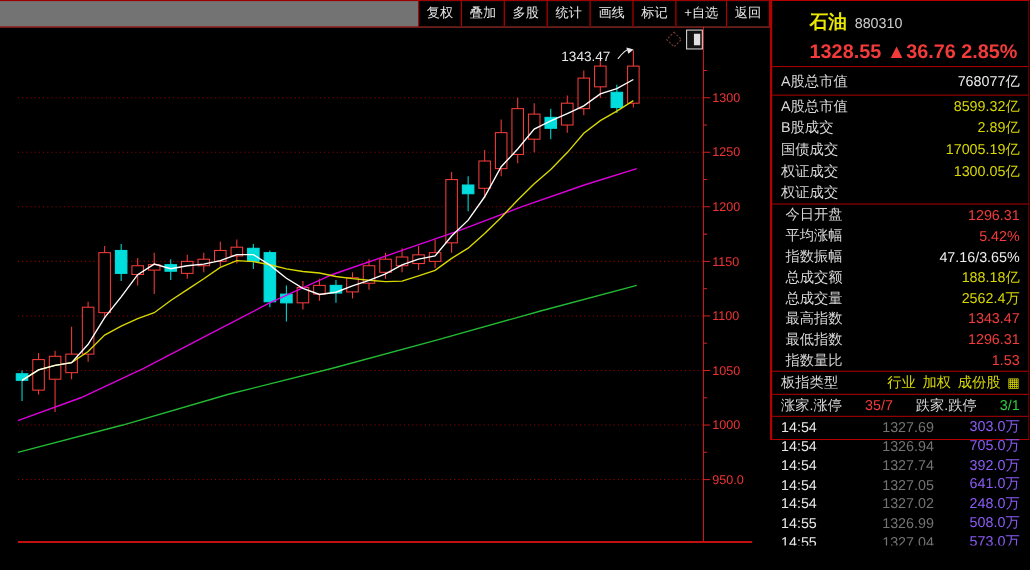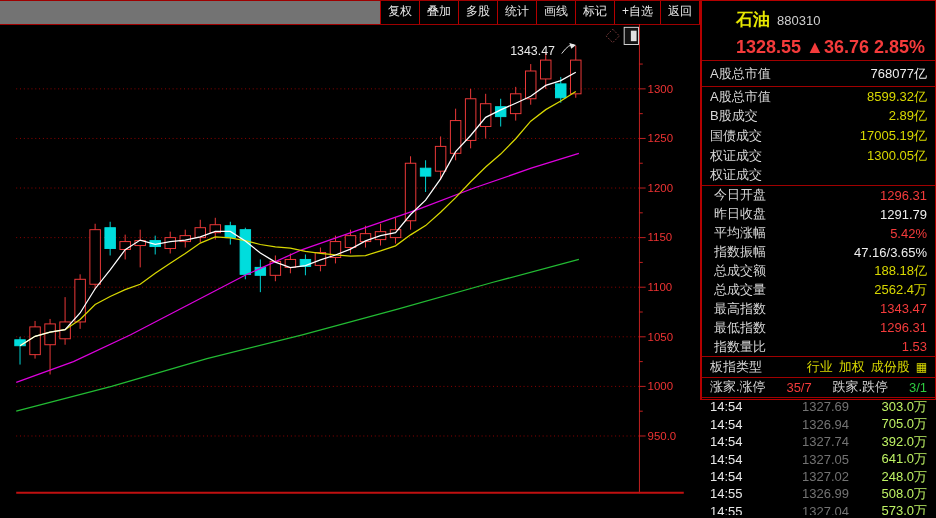--- a/index.html
+++ b/index.html
@@ -32,21 +32,21 @@
   .v-white{color:#eeeeee;} .v-yellow{color:#d8d800;} .v-red{color:#f43b3b;} .v-green{color:#2ecc40;}
   .board{height:21px;border-bottom:1px solid #a00000;}
   .board .opts span{color:#d8d800;margin-left:6px;}
   .board .gicon{color:#b8b8b8;margin-left:4px;font-size:12px;}
   .adv{height:20px;border-bottom:1px solid #a00000;font-size:13px;}
   .adv .lbl{color:#d8d8d8;} 
   #ticks{overflow:hidden;height:117px;}
   .tickrow{display:grid;grid-template-columns:52px 1fr 78px;height:17.4px;
            align-items:center;padding:0 8px;font-size:13px;}
   .tickrow .t{color:#e8e8e8;} .tickrow .p{color:#737373;text-align:right;}
-  .tickrow .v{color:#bef264;text-align:right;}
+  .tickrow .v{color:#8b5cf6;text-align:right;}
 </style>
 </head>
 <body>
 
 <div id="app">
   <div id="toolbar">
       <div class="tbtn">复权</div>
       <div class="tbtn">叠加</div>
       <div class="tbtn">多股</div>
       <div class="tbtn">统计</div>
@@ -213,24 +213,20 @@
           <span>权证成交</span>
           <span class="v-yellow"></span>
         </div>
       </div>
     <div id="g2" class="grp grp2">
         <div class="row">
           <span>今日开盘</span>
           <span class="v-red">1296.31</span>
         </div>
         <div class="row">
-          <span>昨日收盘</span>
-          <span class="v-white">1291.79</span>
-        </div>
-        <div class="row">
           <span>平均涨幅</span>
           <span class="v-red">5.42%</span>
         </div>
         <div class="row">
           <span>指数振幅</span>
           <span class="v-white">47.16/3.65%</span>
         </div>
         <div class="row">
           <span>总成交额</span>
           <span class="v-yellow">188.18亿</span>

